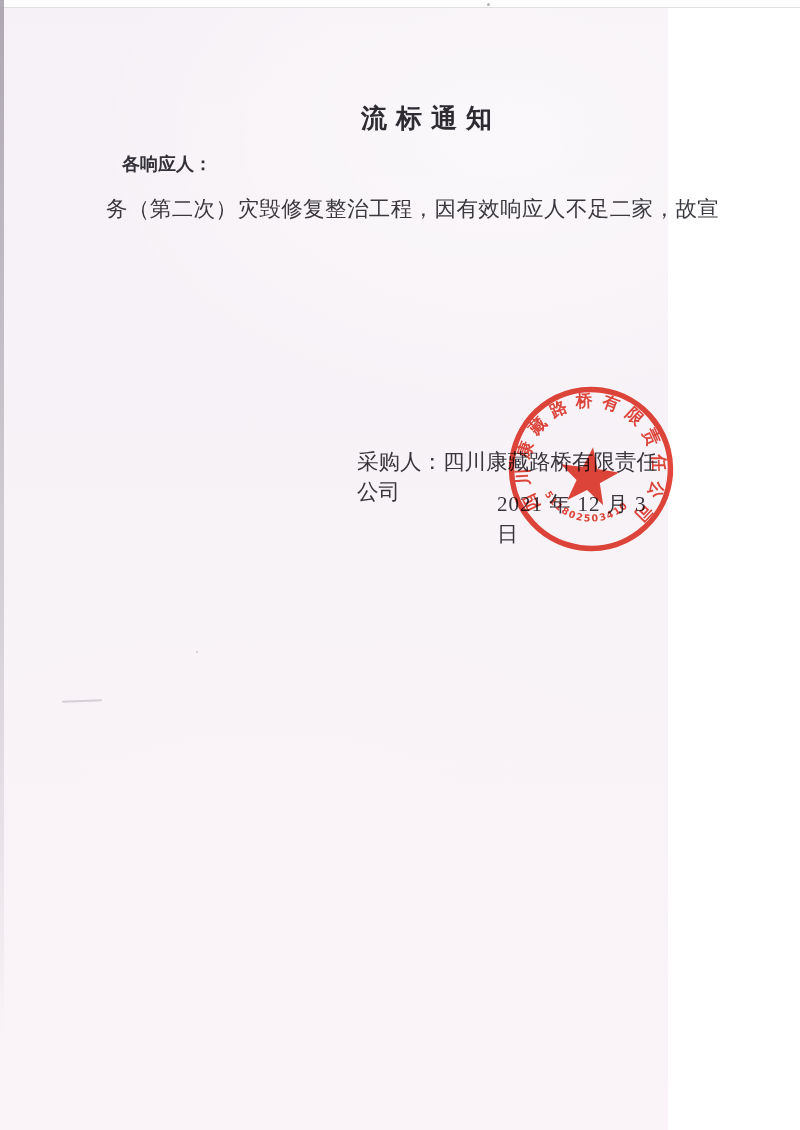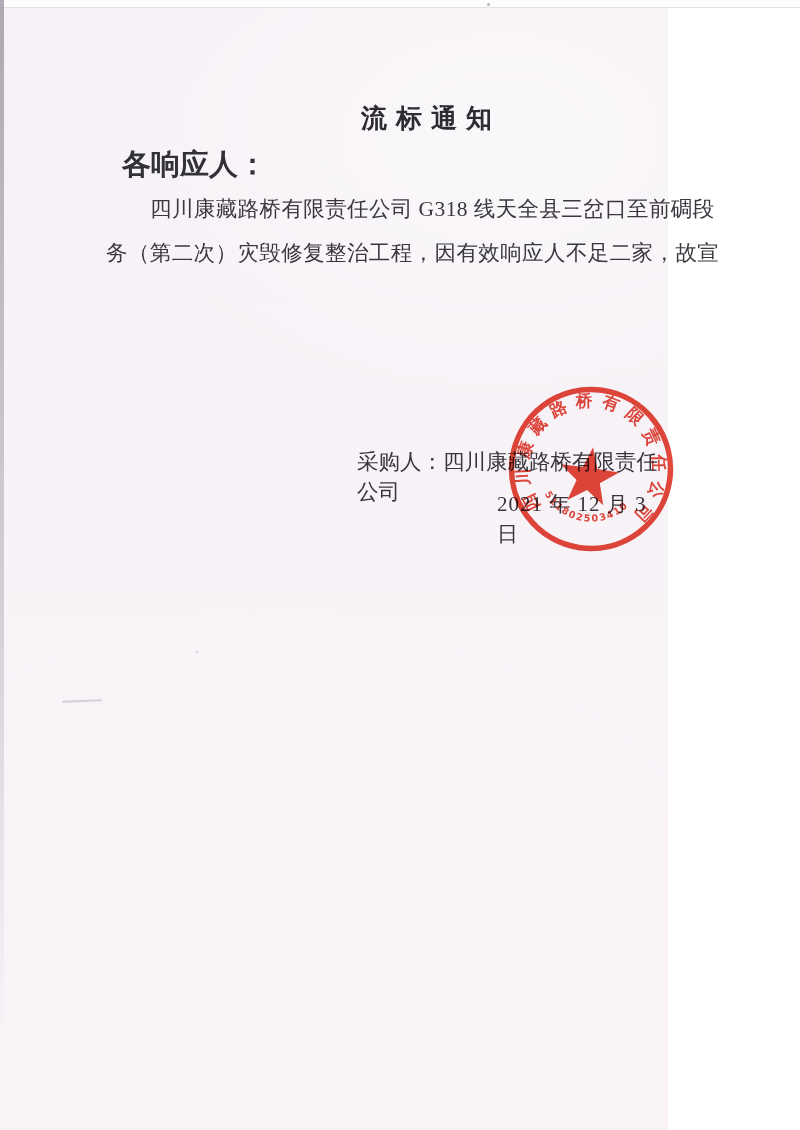--- a/index.html
+++ b/index.html
@@ -30,21 +30,21 @@
   .title {
     position: absolute; top: 101px; left: 31px; width: 800px;
     text-align: center;
     font-size: 26px; line-height: 34px; font-weight: 700;
     letter-spacing: 9px;
     color: #2e2c32;
     font-family: "Liberation Sans", "DejaVu Sans", sans-serif;
   }
   .salutation {
     position: absolute; left: 122px; top: 149px;
-    font-size: 29px; line-height: 30px; font-weight: 600;
+    font-size: 18px; line-height: 30px; font-weight: 600;
     color: #333138;
   }
   .body-text {
     position: absolute; left: 106px; top: 187px; width: 596px;
     font-size: 21.5px; line-height: 44.4px;
     letter-spacing: 0.4px;
     color: #3a383e;
   }
   .body-text .line { white-space: nowrap; }
   .body-text .line.indent { text-indent: 44px; }
@@ -98,21 +98,20 @@
 <div class="paper">
 
   <div class="edge-top"></div>
   <div class="edge-left"></div>
 
   <div class="title">流标通知</div>
 
   <div class="salutation">各响应人：</div>
 
   <div class="body-text">
-    <div class="line indent">四川康藏路桥有限责任公司 G318 线天全县三岔口至前碉段</div>
     <div class="line">务（第二次）灾毁修复整治工程，因有效响应人不足二家，故宣</div>
   </div>
 
   <div class="purchaser">采购人：四川康藏路桥有限责任公司</div>
 
   <div class="date">2021 年 12 月 3 日</div>
 
   <div class="seal">
     <svg viewBox="0 0 170 170" xmlns="http://www.w3.org/2000/svg">
       <defs>

